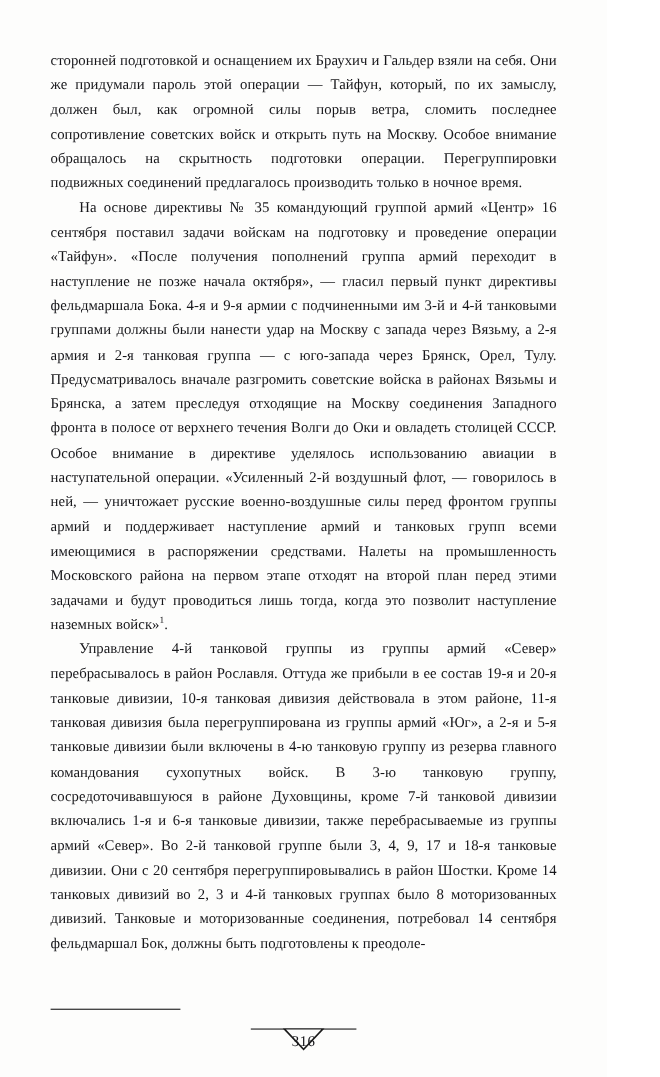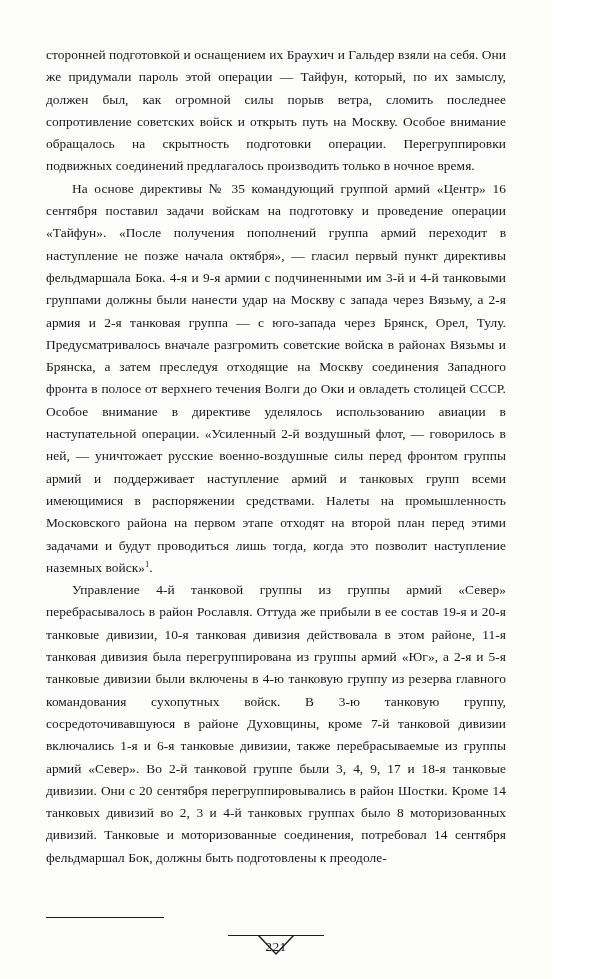--- a/index.html
+++ b/index.html
@@ -146,17 +146,17 @@
   </div>
 
   <div class="footnote-area">
     <div class="footnote-rule"></div>
   </div>
 
   <div class="page-number-wrap">
     <div class="page-number-box">
       <div class="deco-top"></div>
       <div class="deco-v"></div>
-      <div class="page-number">221</div>
+      <div class="page-number">316</div>
     </div>
   </div>
 
 </div>
 
 </body></html>

